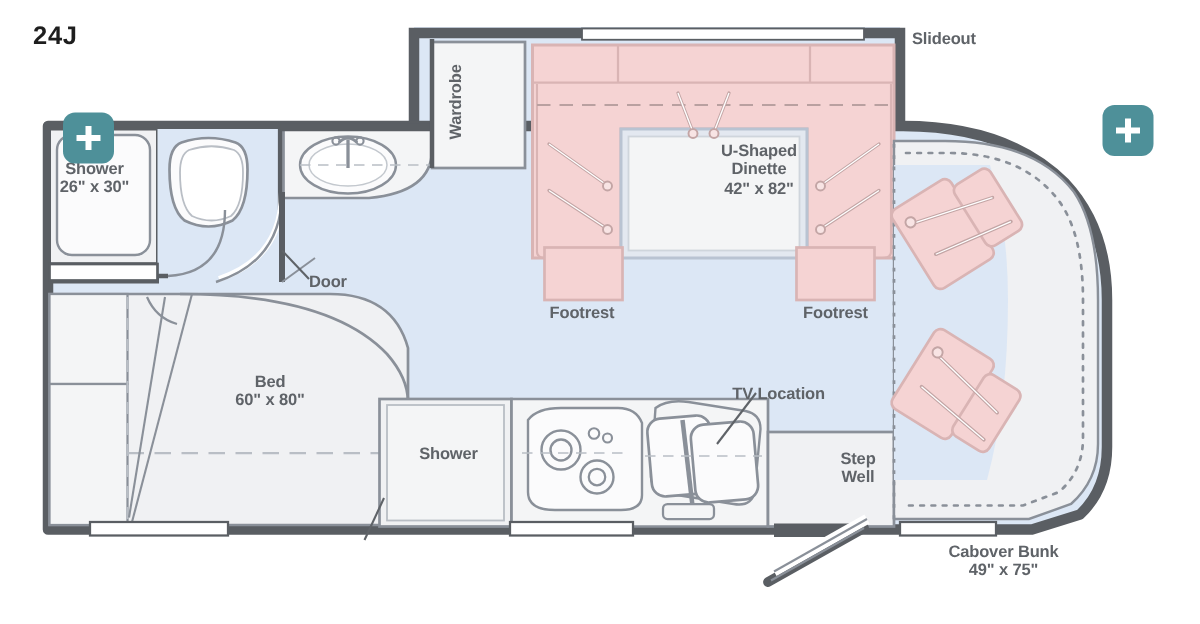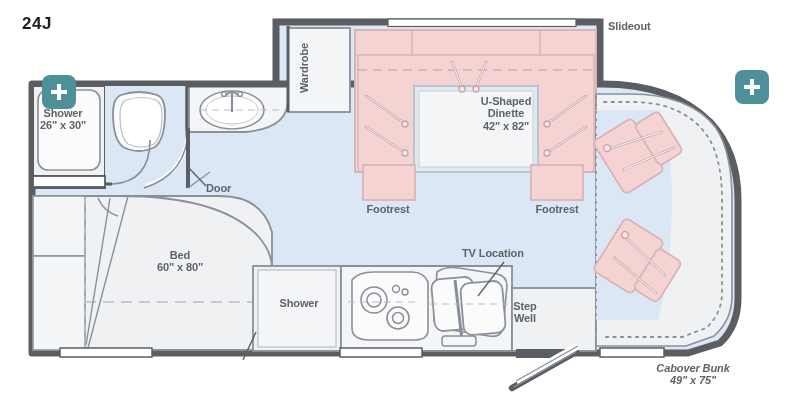--- a/index.html
+++ b/index.html
@@ -70,24 +70,24 @@
   .zoom-btn svg { display: block; }
   .lbl-shower   { left: 24px;  top: 107px; width: 78px; }
   .lbl-door     { left: 206px; top: 182px; width: 48px; text-align: left; }
   .lbl-wardrobe { left: 298px; top: 30px;  height: 76px; }
   .lbl-dinette  { left: 416px; top: 95px;  width: 118px; margin-left: 31px; }
   .lbl-foot-l   { left: 352px; top: 203px; width: 72px; }
   .lbl-foot-r   { left: 521px; top: 203px; width: 72px; }
   .lbl-slideout { left: 608px; top: 20px;  width: 80px; text-align: left; }
   .lbl-bed      { left: 130px; top: 249px; width: 100px; }
   .lbl-refrig   { left: 267px; top: 297px; width: 64px; }
-  .lbl-tvloc    { left: 462px; top: 247px; width: 88px; text-align: left; }
-  .lbl-stepwell { left: 494px; top: 300px; width: 62px; }
+  .lbl-tvloc    { left: 462px; top: 257px; width: 88px; text-align: right; }
+  .lbl-stepwell { left: 541px; top: 300px; width: 62px; }
   .lbl-opttv    { left: 183px; top: 362px; width: 112px; }
-  .lbl-cabover  { left: 628px; top: 362px; width: 130px; font-style: italic; }
+  .lbl-cabover  { left: 604px; top: 362px; width: 130px; }
 </style>
 </head>
 <body>
 
 <div id="stage">
 
   <div class="model-title">24J</div>
 
   <svg id="floorplan-svg" viewBox="0 0 800 416">
     <defs>

